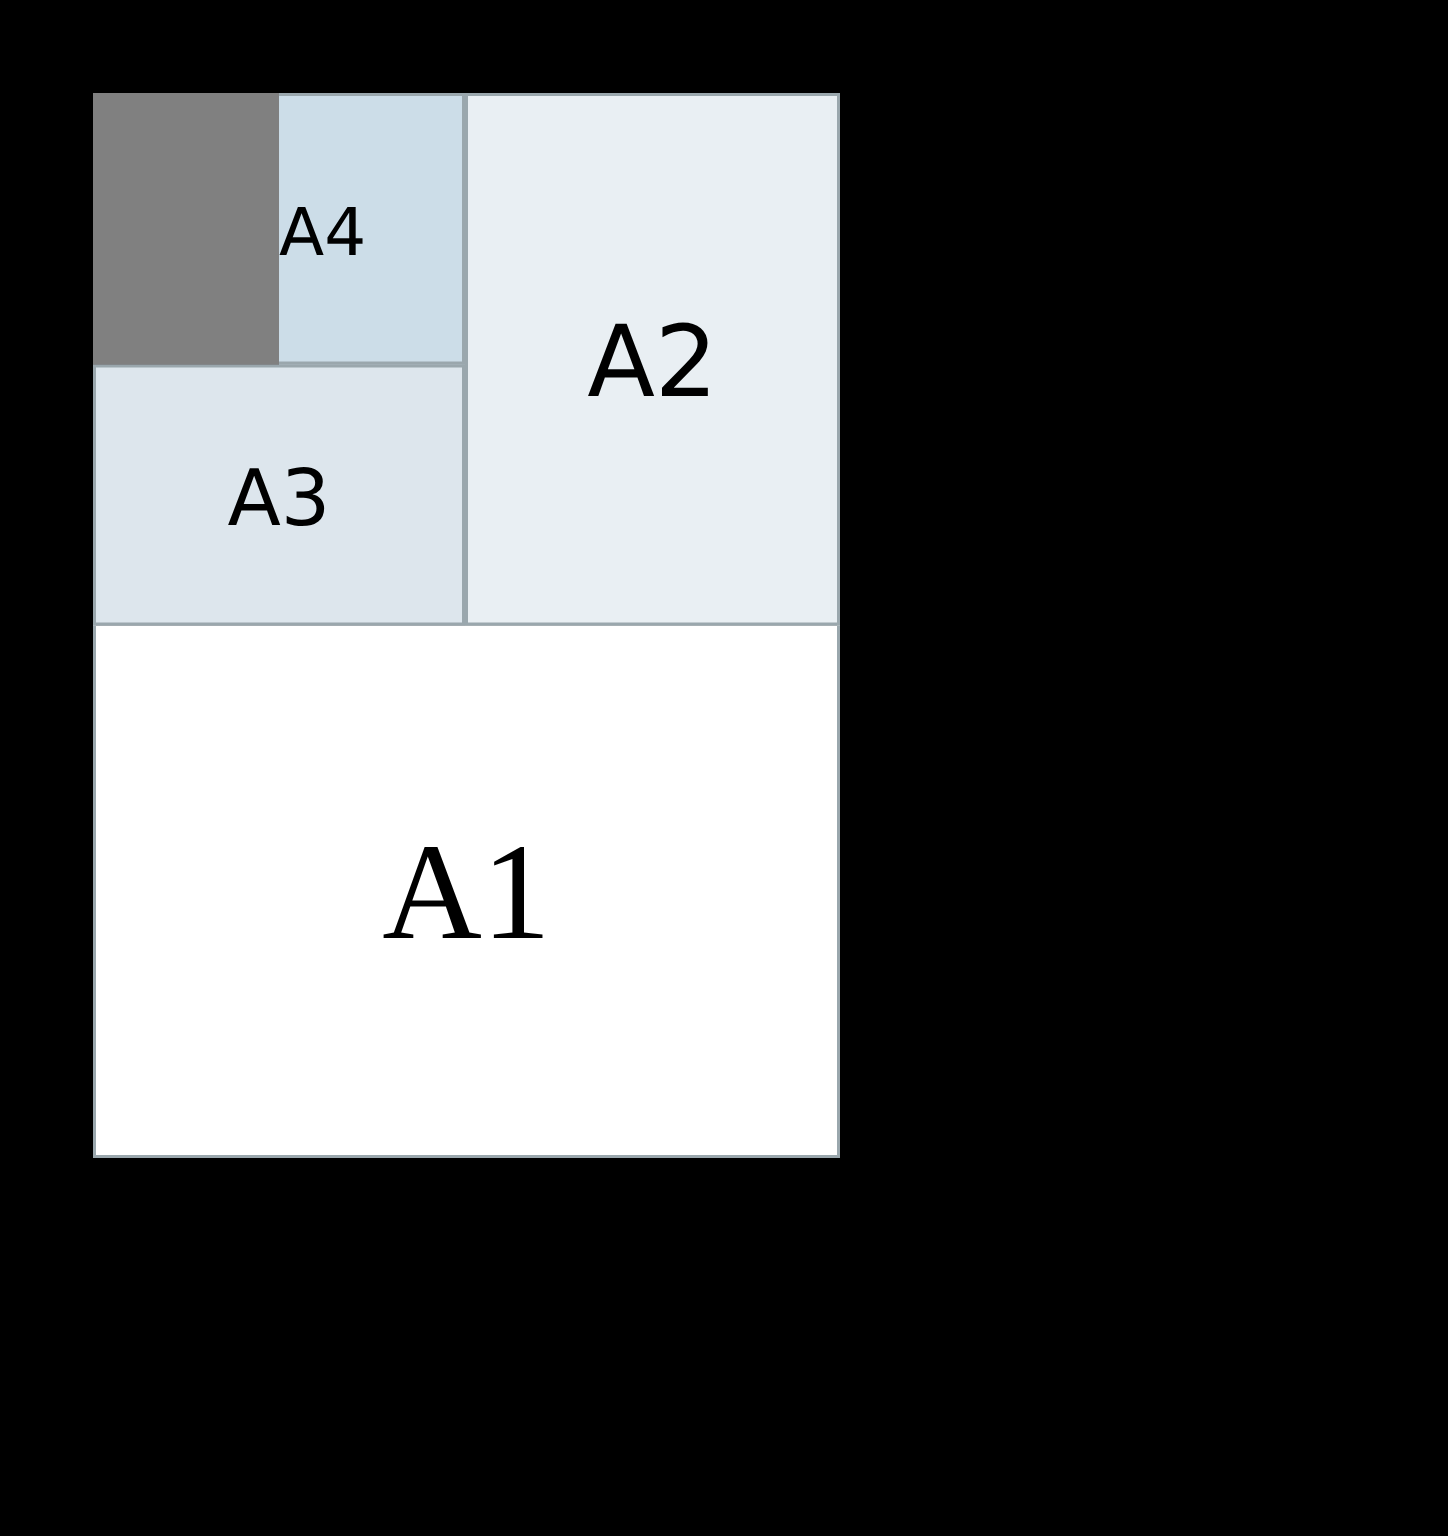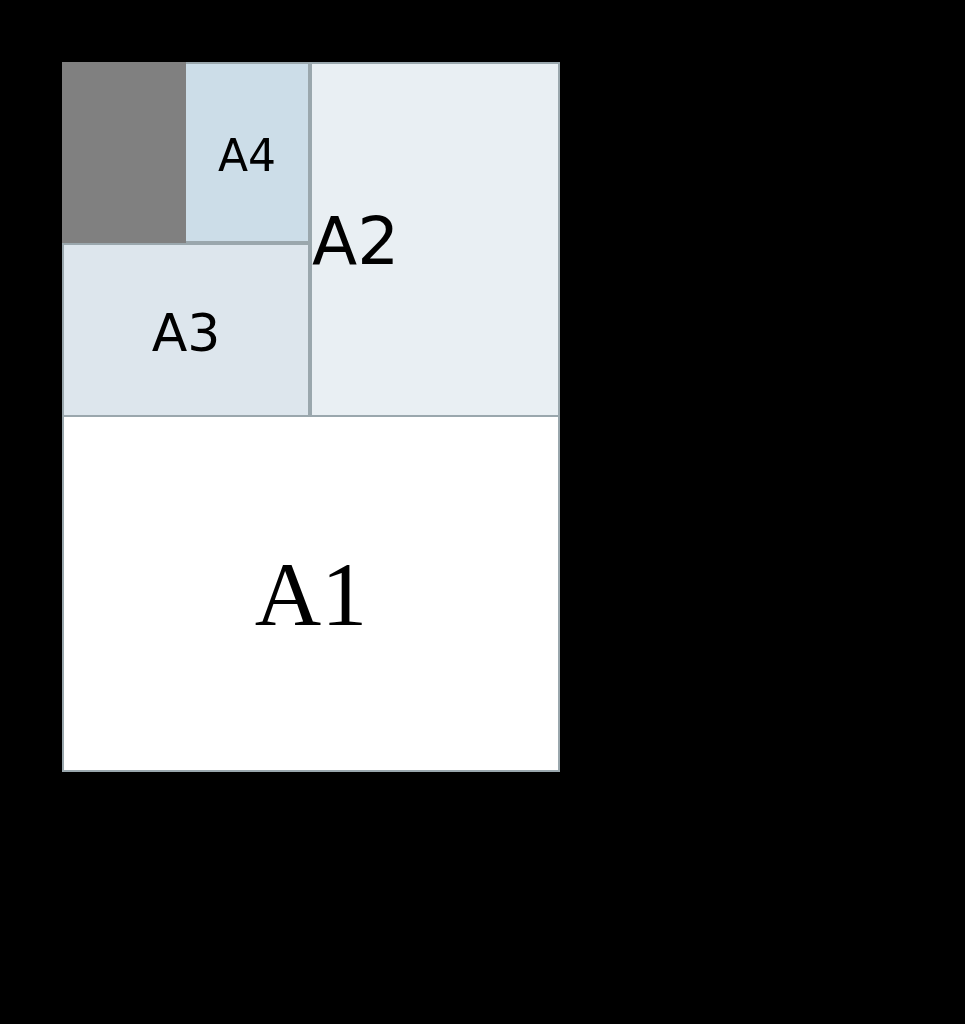--- a/index.html
+++ b/index.html
@@ -98,37 +98,37 @@
     top: 131px;
     text-align: center;
     letter-spacing: 0px;
   }
   #label-a2 {
     font-size: 66px;
     position: absolute;
     left: 0;
     right: 0;
     top: 145px;
-    text-align: left;
+    text-align: center;
   }
   #label-a3 {
     font-size: 52px;
     position: absolute;
     left: 0;
     right: 0;
     top: 62px;
     text-align: center;
   }
   #label-a4 {
     font-size: 44px;
     position: absolute;
     left: 0;
     right: 0;
     top: 70px;
-    text-align: center;
+    text-align: left;
   }
 </style>
 </head>
 <body>
 
 <div id="diagram-canvas">
 
   <div class="region" id="region-a1">
     <span class="region-label" id="label-a1">A1</span>
   </div>

